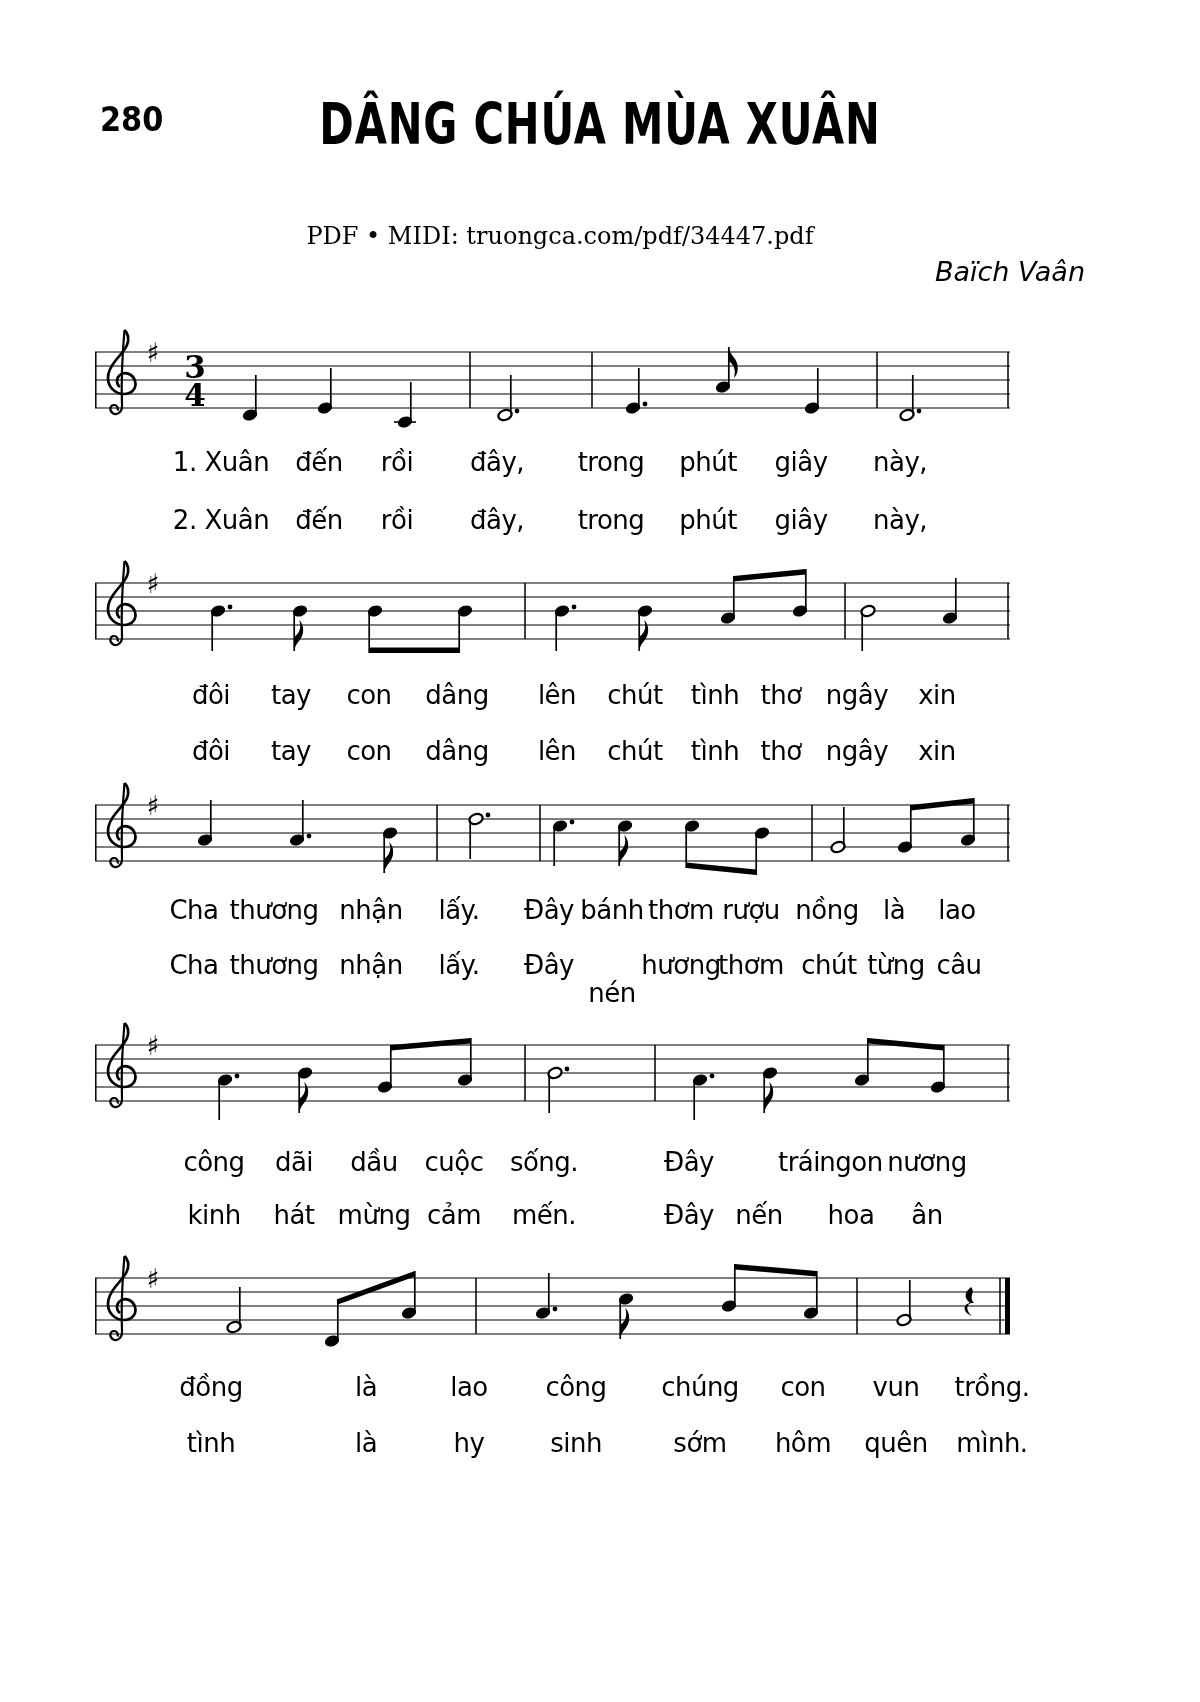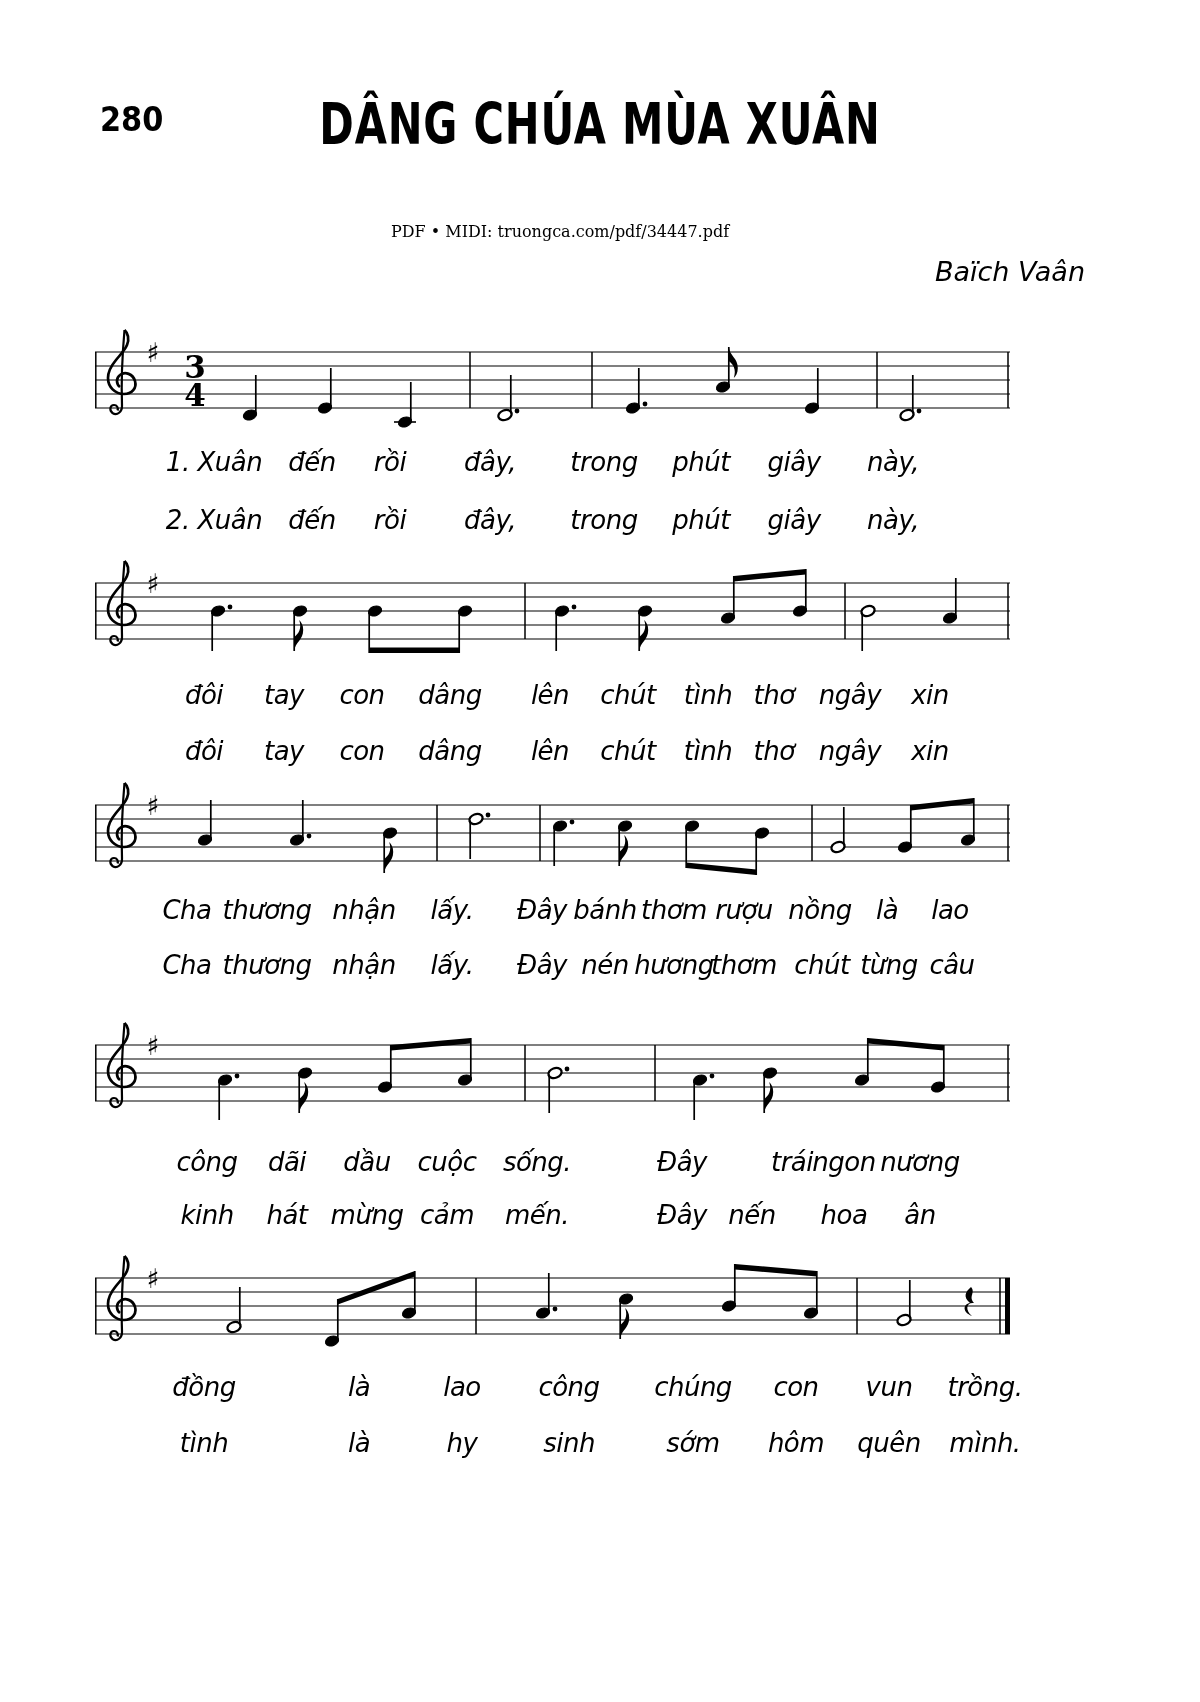--- a/index.html
+++ b/index.html
@@ -15,28 +15,28 @@
   }
   .title{
     position:absolute;top:92px;left:0;width:100%;text-align:center;
     font-weight:bold;font-size:52px;white-space:nowrap;
     transform:scale(0.80,1.08);transform-origin:center top;
     letter-spacing:1px;
   }
   .subtitle{
     position:absolute;top:222px;left:0;width:1120px;text-align:center;
     font-family:"DejaVu Serif","Liberation Serif",serif;
-    font-size:16px;
+    font-size:24px;
   }
   .author{
     position:absolute;top:256px;right:115px;
     font-size:27px;letter-spacing:0;font-style:italic;
   }
   .staff-svg{position:absolute;left:95px;width:920px;height:120px;}
-  .lyrics-row{position:absolute;left:77px;width:920px;height:34px;font-style:italic;}
+  .lyrics-row{position:absolute;left:84px;width:920px;height:34px;}
   .lyric-word{
     position:absolute;top:0;transform:translateX(-50%);
     font-size:26px;letter-spacing:-0.5px;white-space:nowrap;
   }
 </style>
 </head>
 <body>
 
 <div class="page">
   <div class="song-number">280</div>
@@ -231,21 +231,21 @@
       <span class="lyric-word" style="left: 743px;">nồng</span>
       <span class="lyric-word" style="left: 810px;">là</span>
       <span class="lyric-word" style="left: 873px;">lao</span>
     </div>
     <div class="lyrics-row" style="top: 950px;">
       <span class="lyric-word" style="left: 110px;">Cha</span>
       <span class="lyric-word" style="left: 190px;">thương</span>
       <span class="lyric-word" style="left: 287px;">nhận</span>
       <span class="lyric-word" style="left: 375px;">lấy.</span>
       <span class="lyric-word" style="left: 465px;">Đây</span>
-      <span class="lyric-word" style="left: 528px;">nén</span>
+      <span class="lyric-word" style="left: 528px; margin-top: 28px;">nén</span>
       <span class="lyric-word" style="left: 597px;">hương</span>
       <span class="lyric-word" style="left: 667px;">thơm</span>
       <span class="lyric-word" style="left: 745px;">chút</span>
       <span class="lyric-word" style="left: 812px;">từng</span>
       <span class="lyric-word" style="left: 875px;">câu</span>
     </div>
     <svg viewBox="0 0 920 120" class="staff-svg" style="top: 1010px;">
       <line x1="0" y1="35" x2="915" y2="35" stroke="#000" stroke-width="1.2"></line>
       <line x1="0" y1="49" x2="915" y2="49" stroke="#000" stroke-width="1.2"></line>
       <line x1="0" y1="63" x2="915" y2="63" stroke="#000" stroke-width="1.2"></line>

